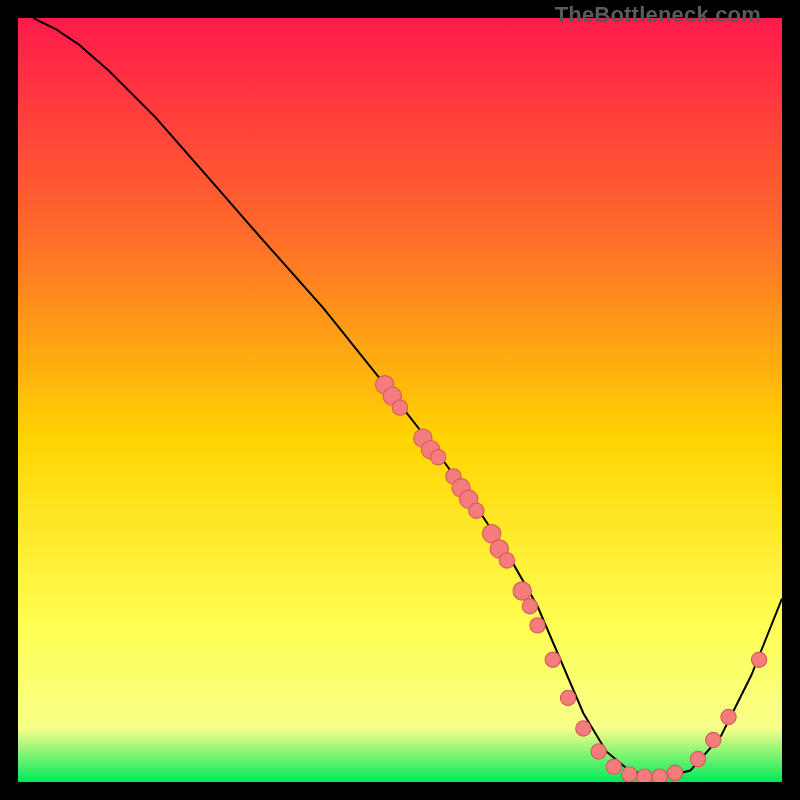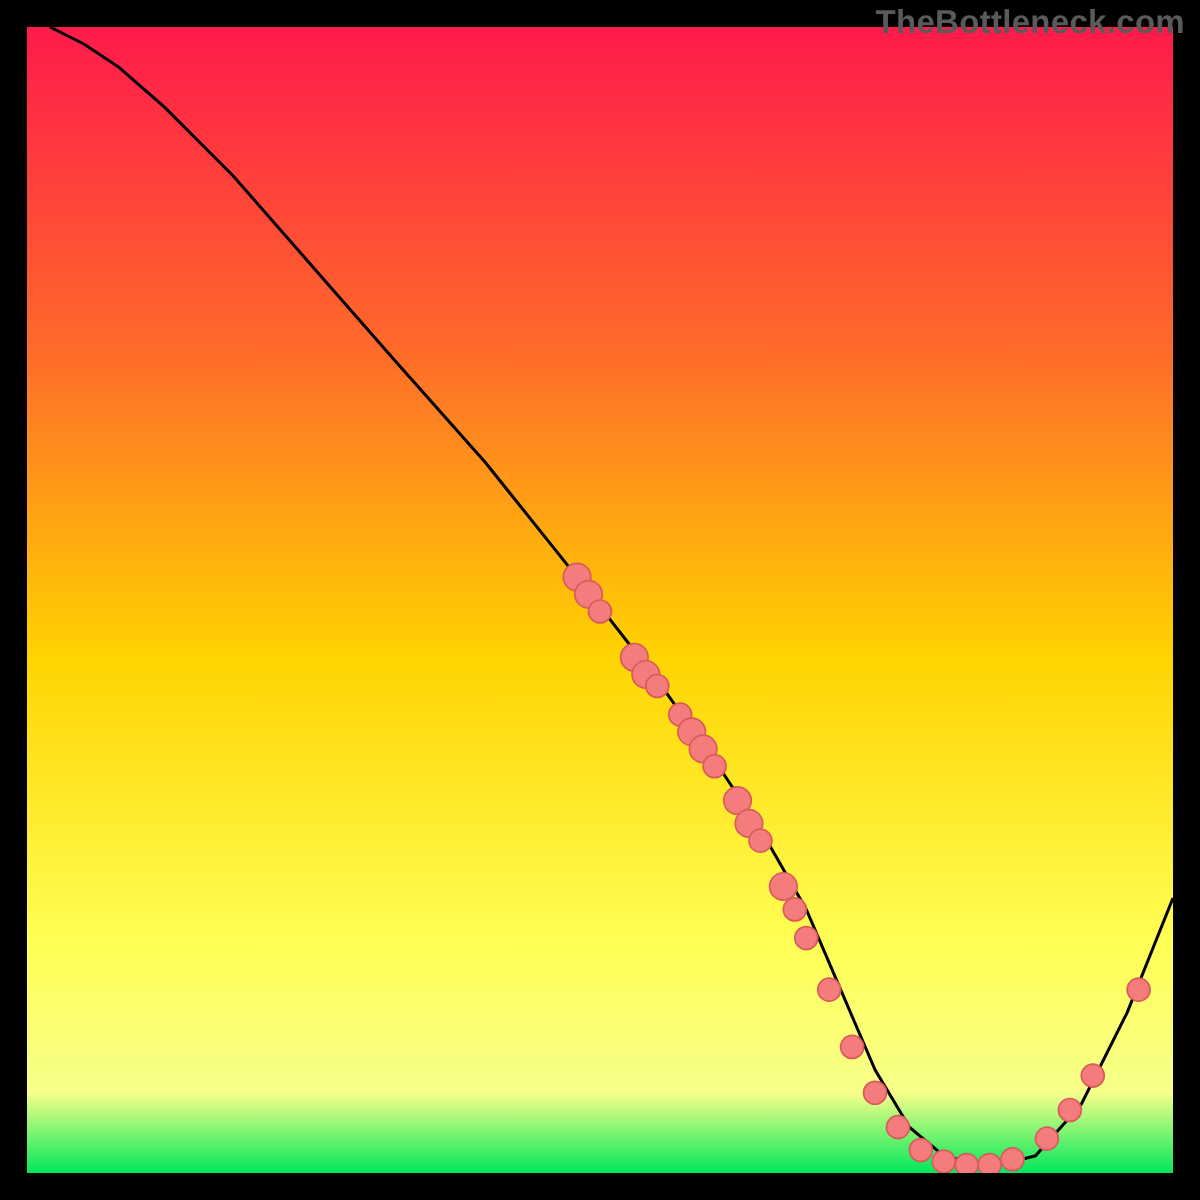--- a/index.html
+++ b/index.html
@@ -22,21 +22,21 @@
   .plot {
     position: absolute;
     left: 0;
     top: 0;
     width: 764px;
     height: 764px;
   }
   .watermark {
     position: absolute;
     top: 2px;
-    right: 10px;
+    right: 39px;
     color: #5a5a5a;
     font-size: 22px;
     font-weight: 600;
     letter-spacing: 0.2px;
     user-select: none;
   }
   svg { display: block; }
 </style>
 </head>
 <body>

